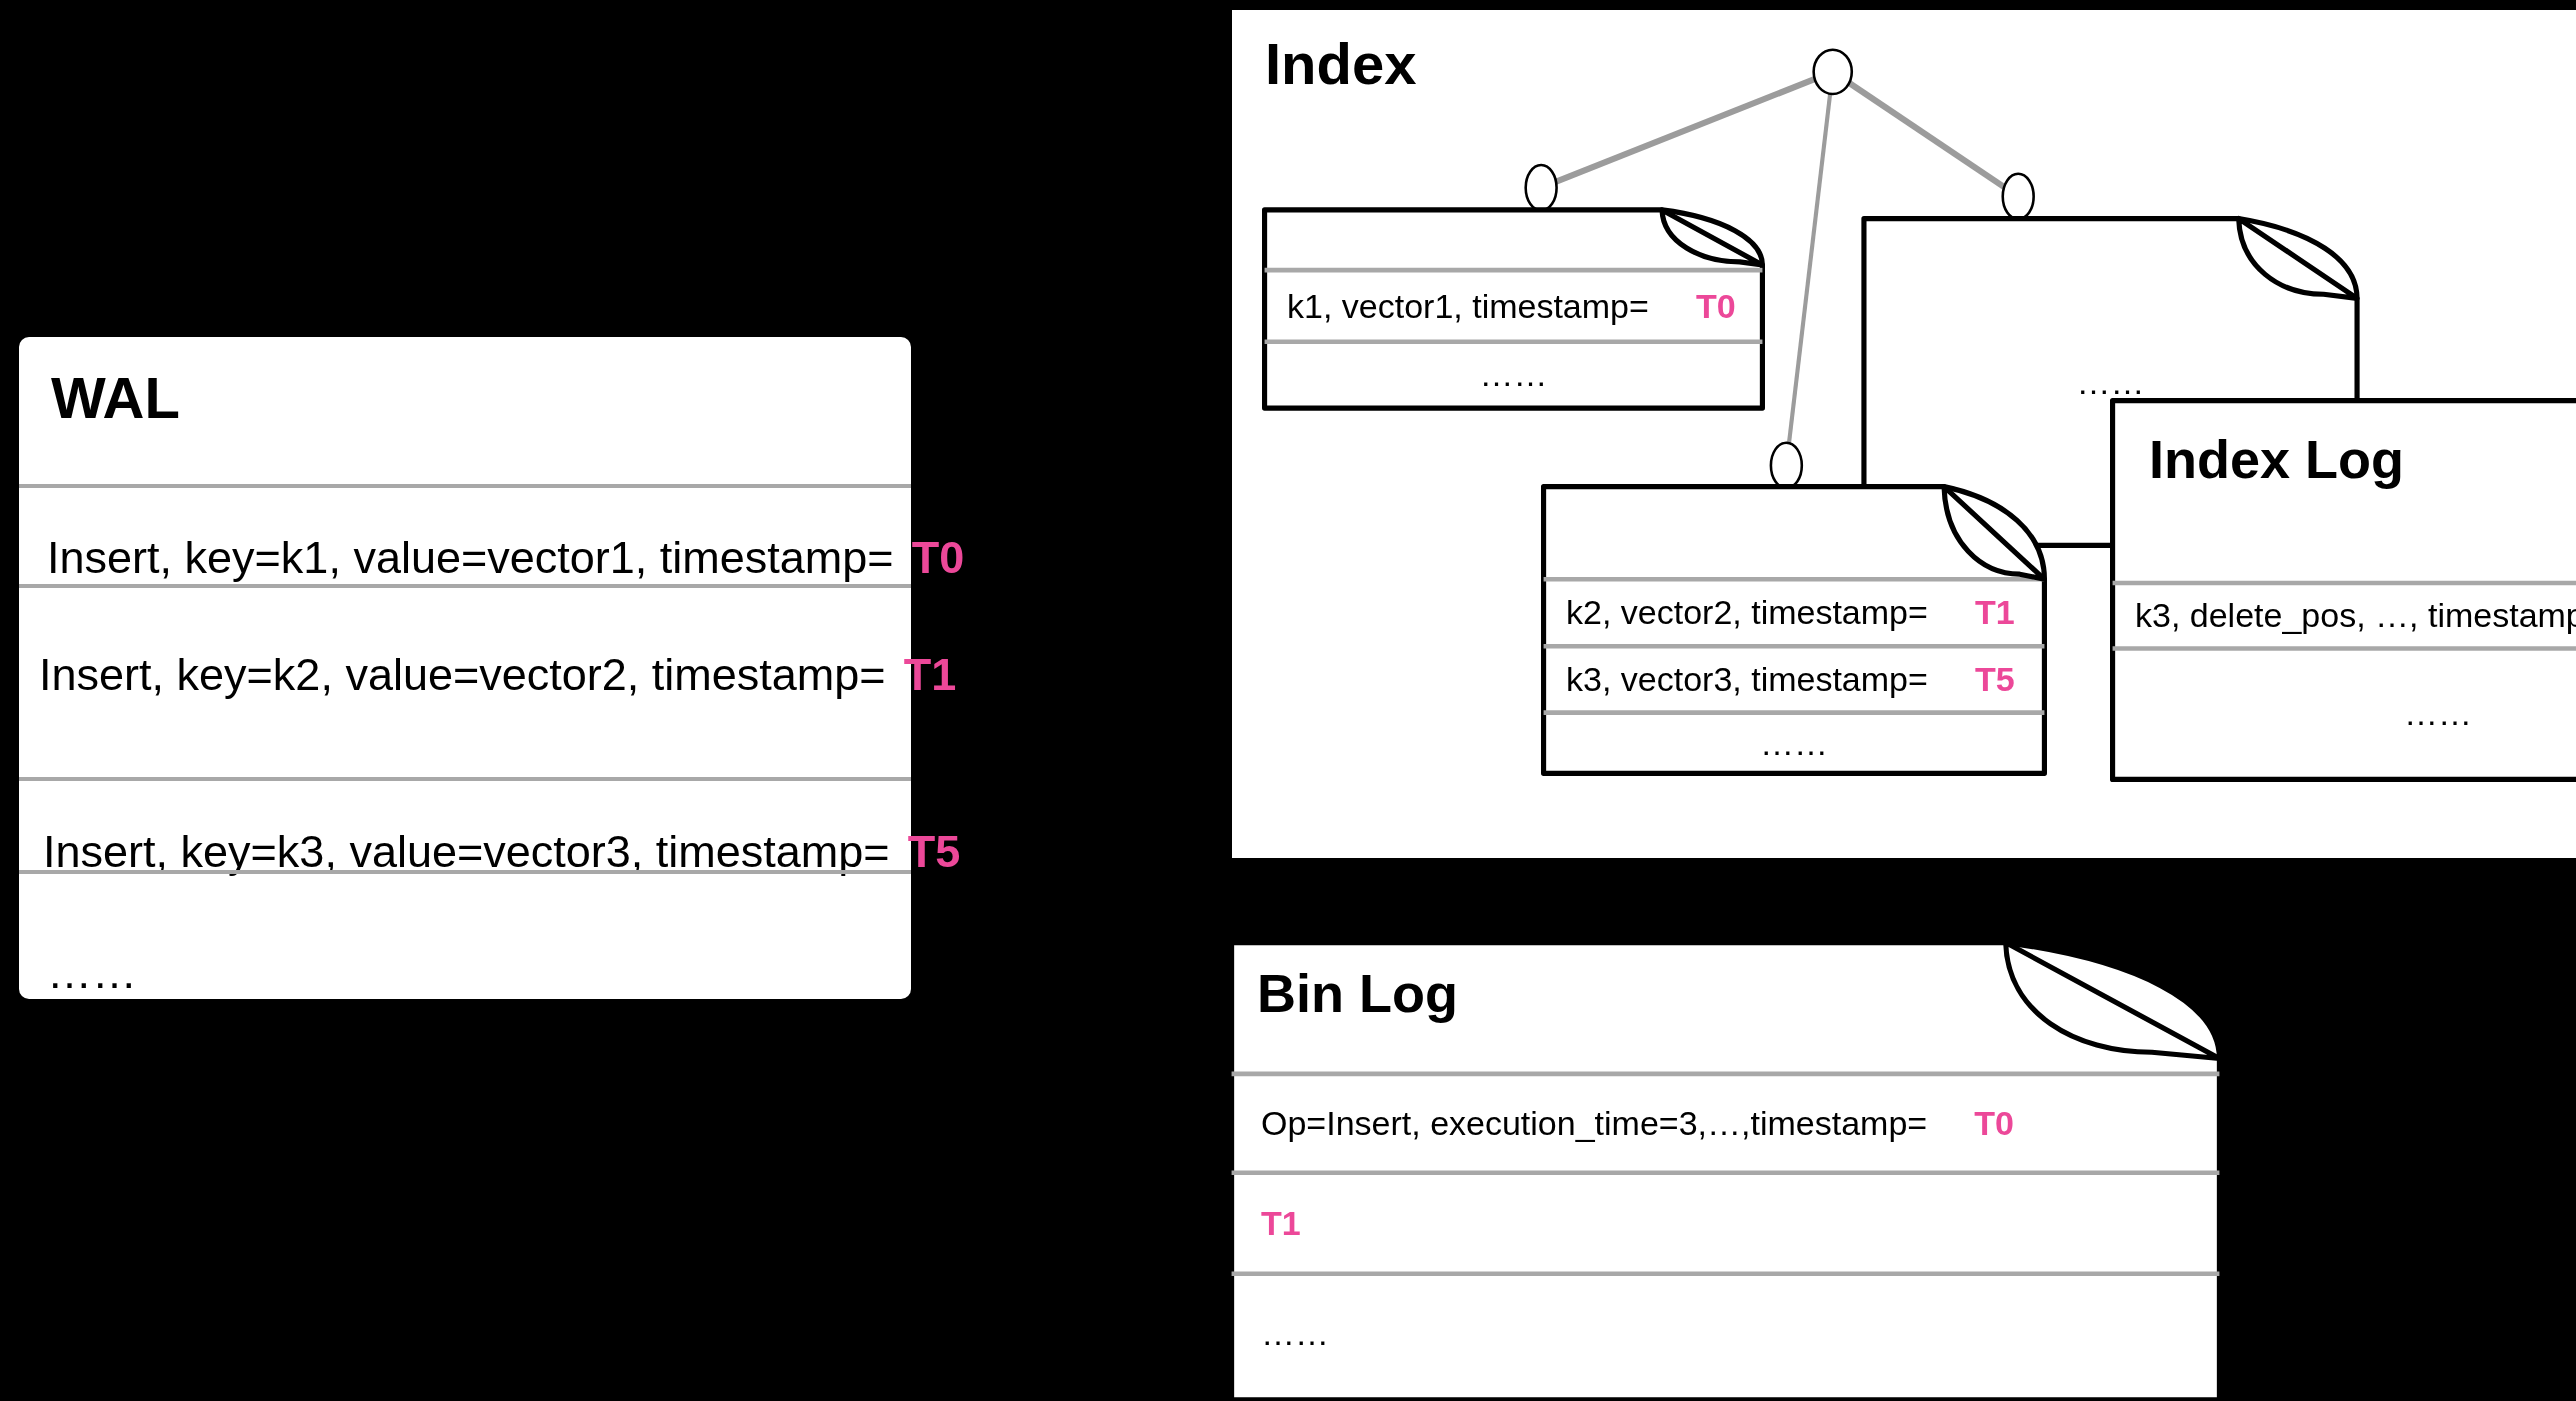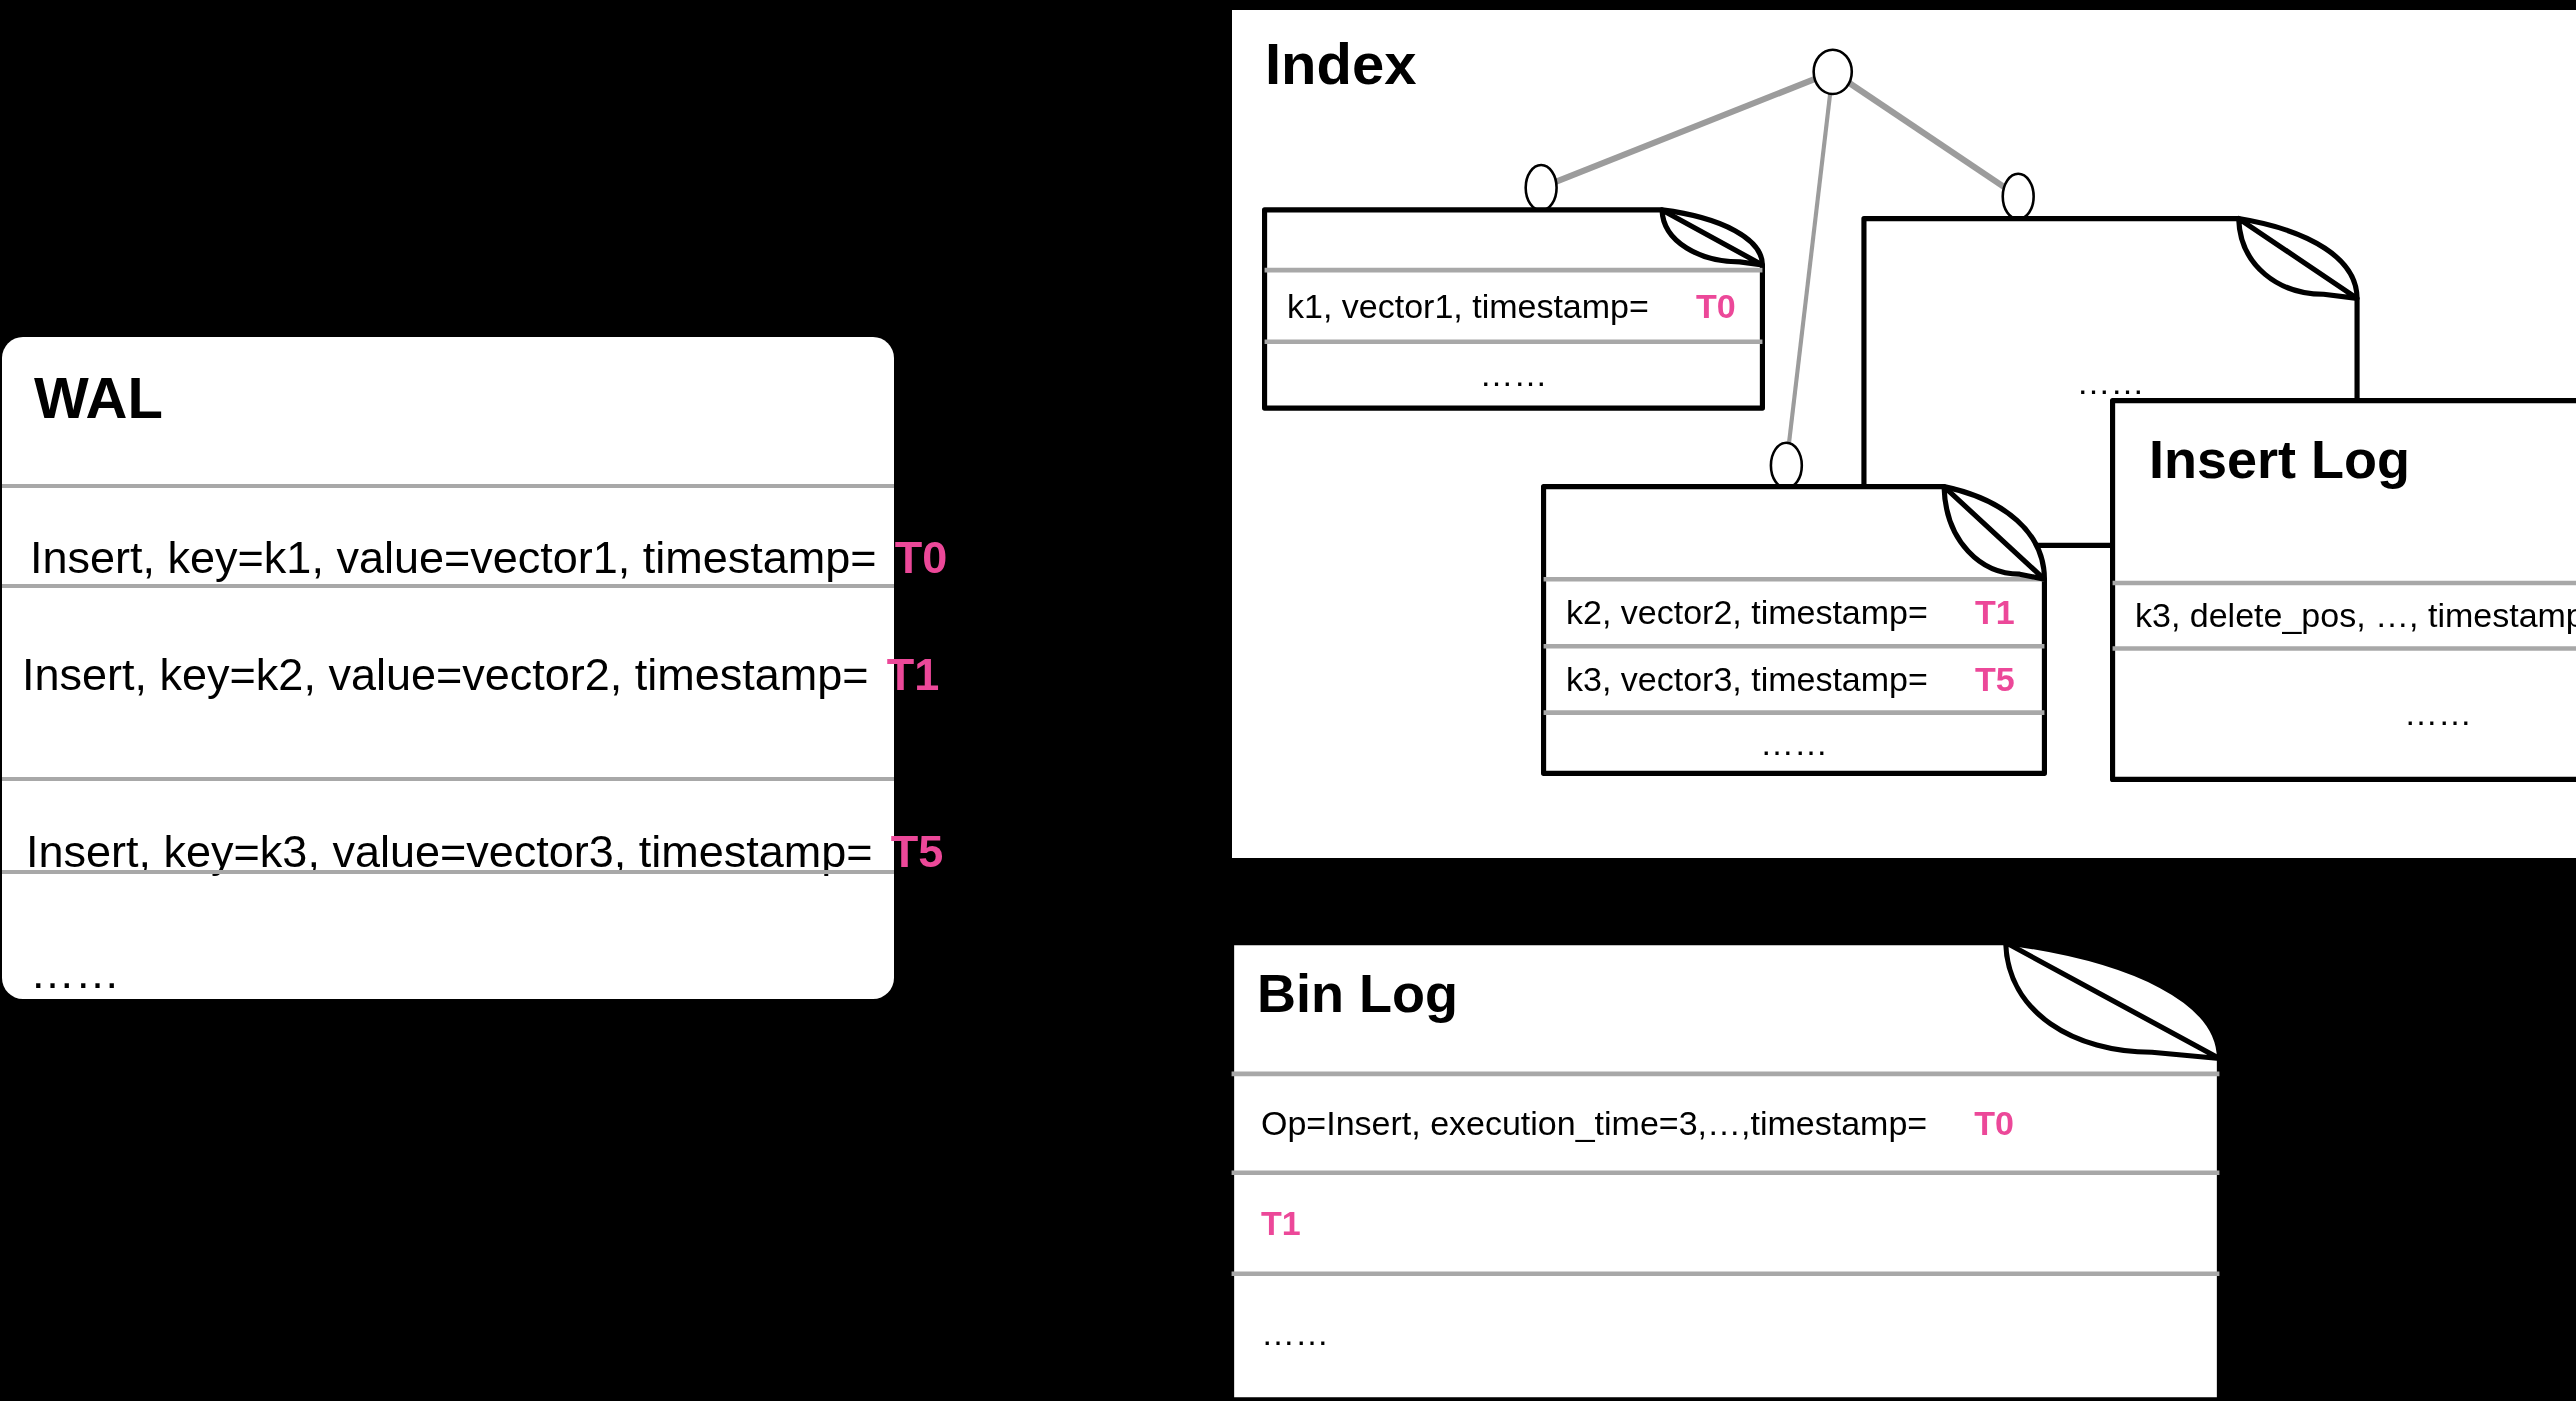--- a/index.html
+++ b/index.html
@@ -15,21 +15,21 @@
   .row.center{justify-content:center;}
   .ts{font-weight:bold;color:#ec4899;}
   .wal-row{position:absolute;left:0;right:0;display:flex;align-items:flex-end;
            border-top:4.6px solid #a8a8a8;box-sizing:border-box;
            font-size:45px;padding-left:28px;white-space:nowrap;gap:18px;}
   .doc-title{position:absolute;font-weight:bold;font-size:54px;white-space:nowrap;}
 </style>
 </head>
 <body>
 
-<div class="panel" style="left:2px;top:337px;width:892px;height:662px;border-radius:21px;">
+<div class="panel" style="left:19px;top:337px;width:892px;height:662px;border-radius:10px;">
   <div class="title" style="left:32px;top:27px;">WAL</div>
   <div class="wal-row" style="top:147px;height:100px;">
     <span>Insert, key=k1, value=vector1, timestamp=</span>
       <span class="ts">T0</span>
   </div>
   <div class="wal-row" style="top:247px;height:117px;padding-left:20px;">
     <span>Insert, key=k2, value=vector2, timestamp=</span>
       <span class="ts">T1</span>
   </div>
   <div class="wal-row" style="top:440px;height:101px;padding-left:24px;">
@@ -107,21 +107,21 @@
   </div>
 
   
   <div class="doc" style="left:878px;top:388px;width:656px;height:384px;">
     <svg width="656" height="384" viewBox="0 0 1273 745">
       <path d="M5,5 H983 C1157,32 1268,100 1268,195 V740 H5 Z" fill="#fff" stroke="#000" stroke-width="10" stroke-linejoin="round"></path>
       <line x1="5" y1="359" x2="1268" y2="359" stroke="#a8a8a8" stroke-width="9"></line>
       <line x1="5" y1="486" x2="1268" y2="486" stroke="#a8a8a8" stroke-width="9"></line>
       <path d="M983,5 C986,120 1078,185 1183,185 L1268,195 Z" fill="#fff" stroke="#000" stroke-width="10" stroke-linejoin="round"></path>
     </svg>
-    <div class="doc-title" style="left:39px;top:30px;">Insert Log</div>
+    <div class="doc-title" style="left:39px;top:30px;">Index Log</div>
     <div class="row pad" style="top:185px;height:65px;">
       <span>k3, delete_pos, …, timestamp=</span>
     </div>
     <div class="row center" style="top:250px;height:131px;">
       <span>……</span>
     </div>
   </div>
 
 </div>
 

